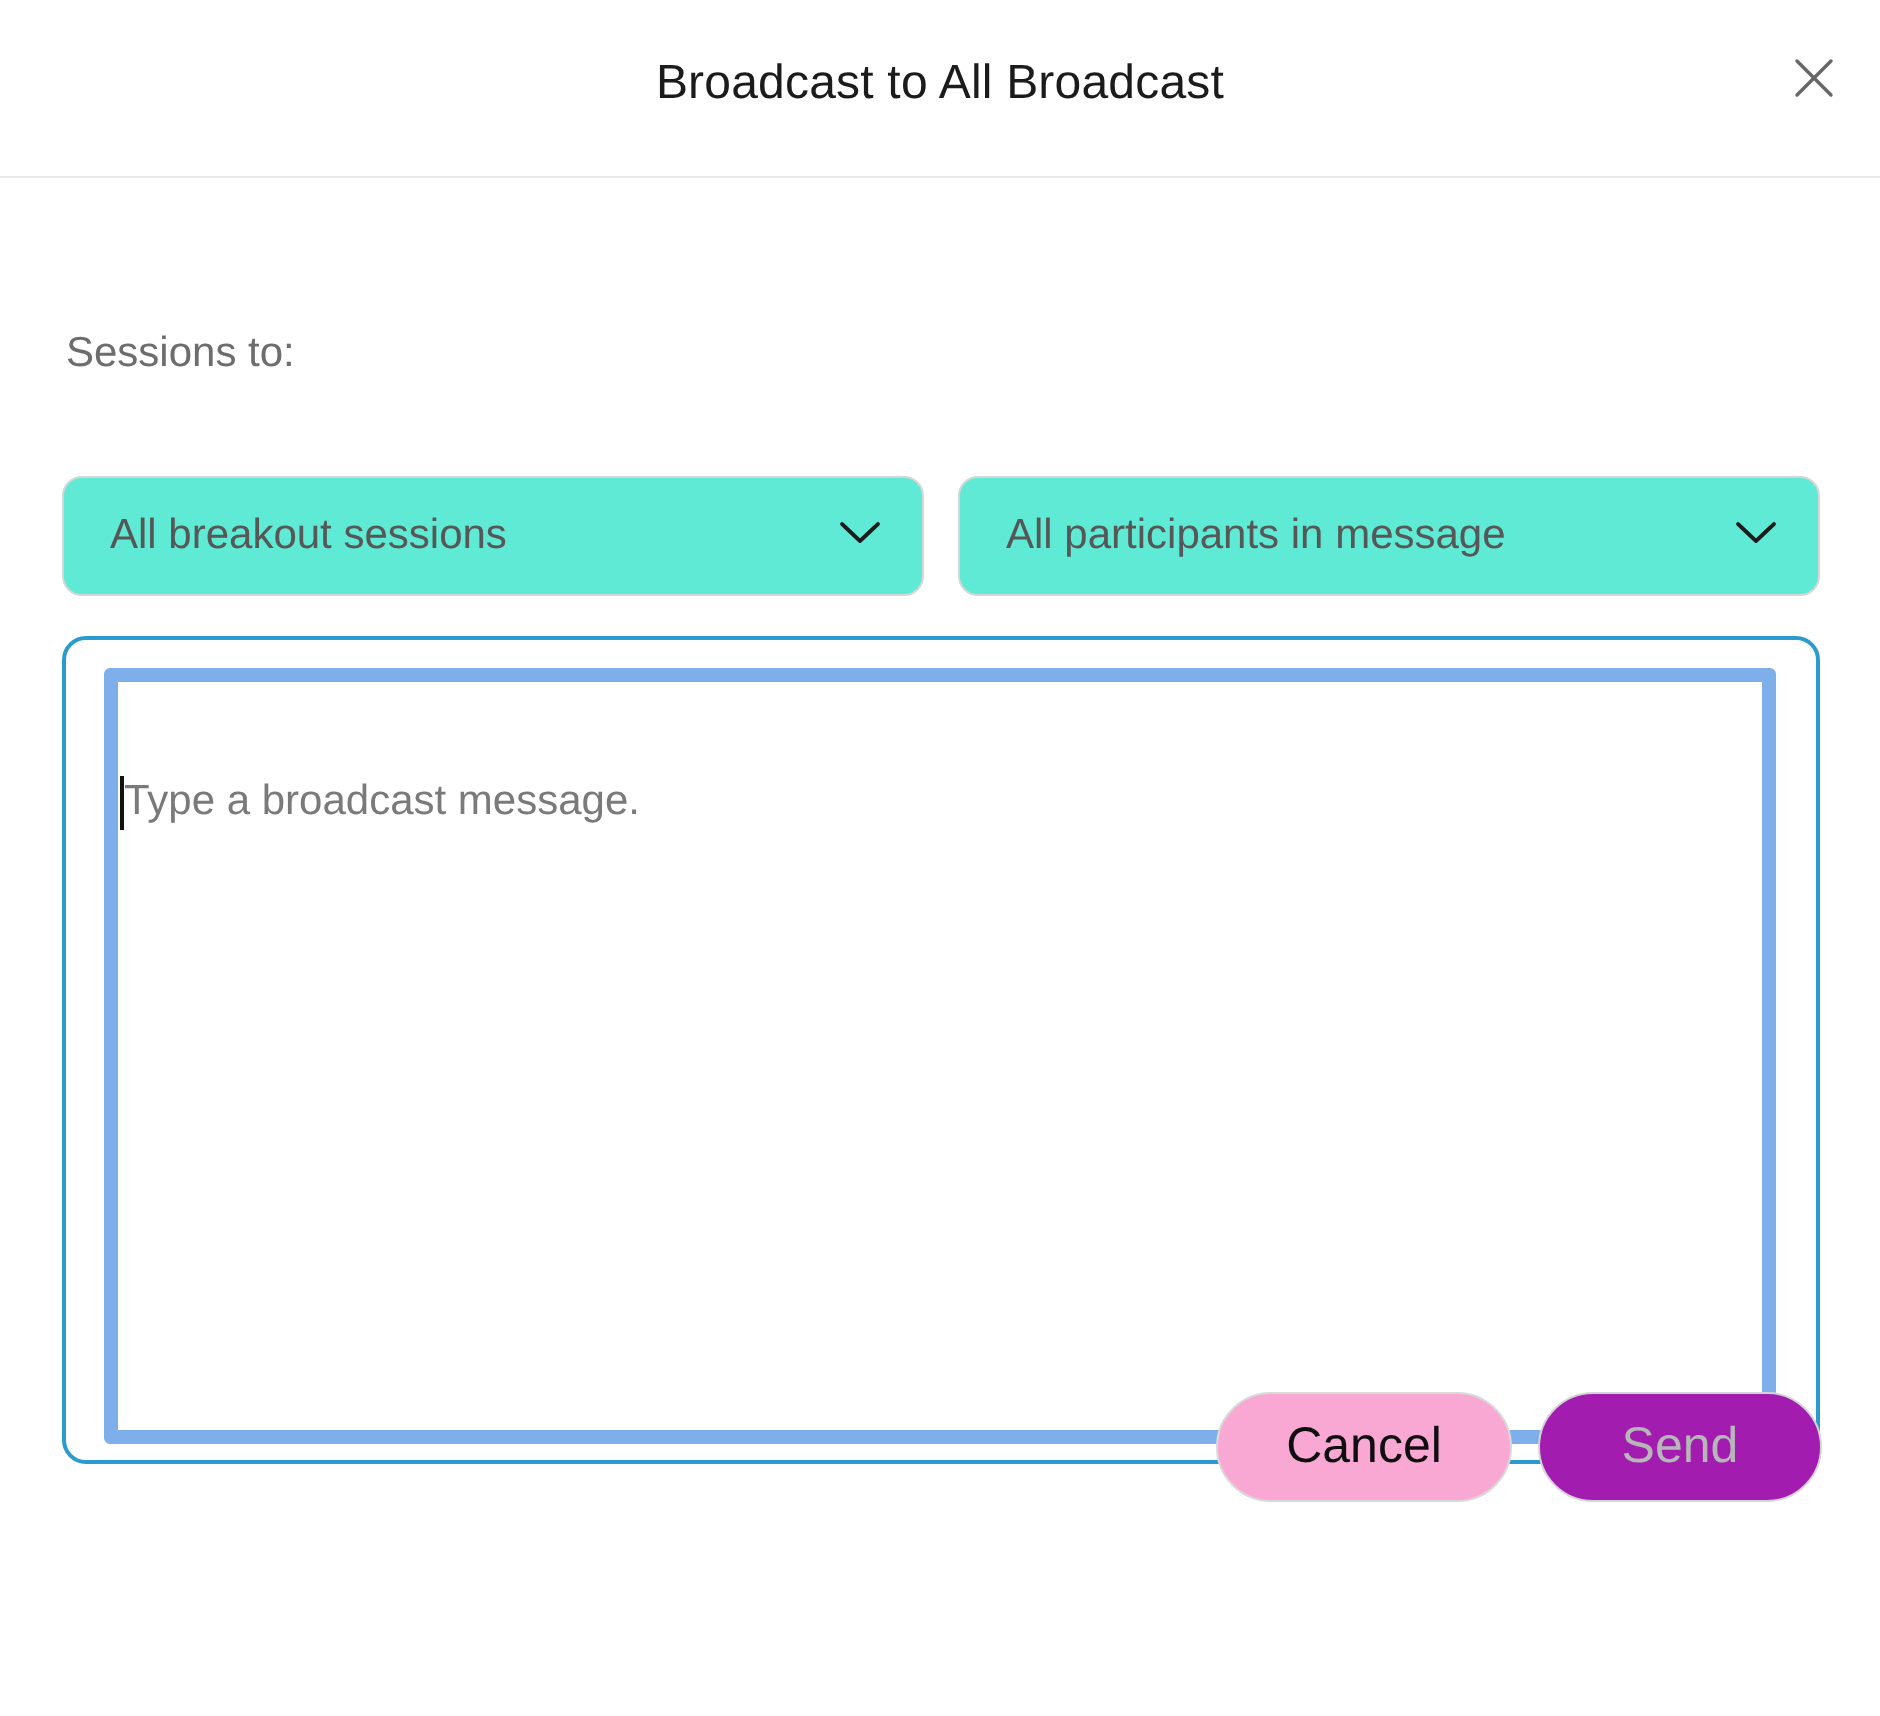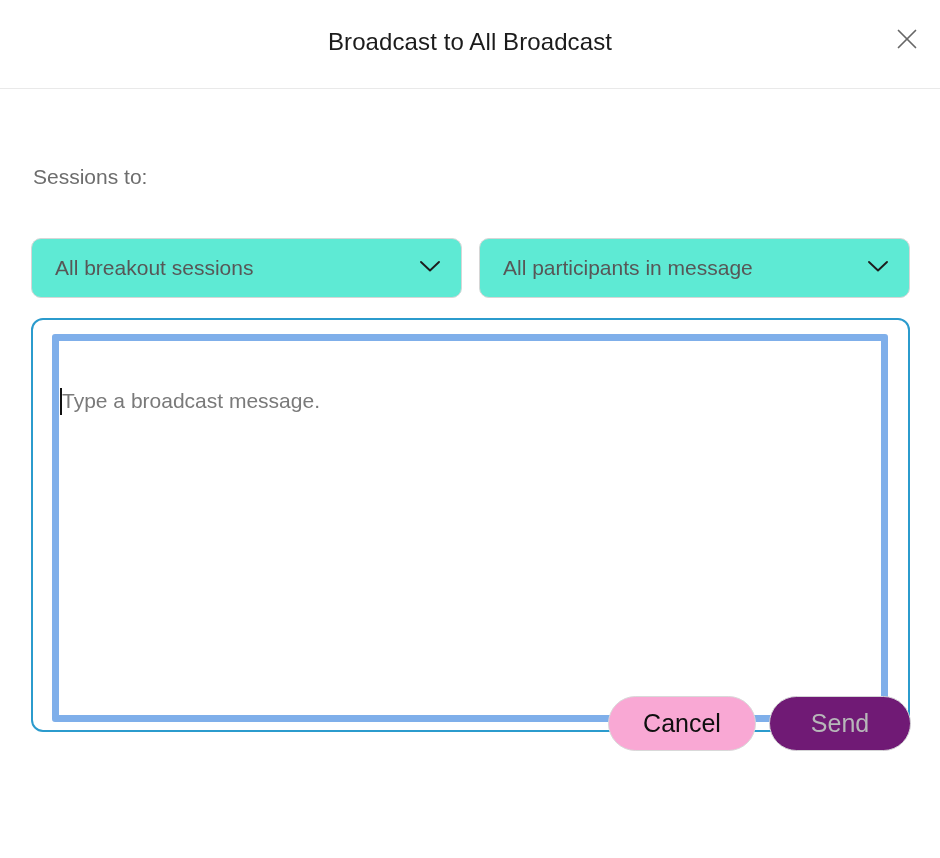--- a/index.html
+++ b/index.html
@@ -200,21 +200,21 @@
     left: 608px;
     width: 148px;
     background: #f9a8d4;
     border: 1px solid #d9d9d9;
     color: #0f0f0f;
     cursor: pointer;
   }
   .btn-send {
     left: 769px;
     width: 142px;
-    background: #701a75;
+    background: #a21caf;
     border: 1px solid #d4d4d6;
     color: #b7b7b9;
     cursor: default;
   }
 </style>
 </head>
 <body>
 
 <div class="dialog">
 

